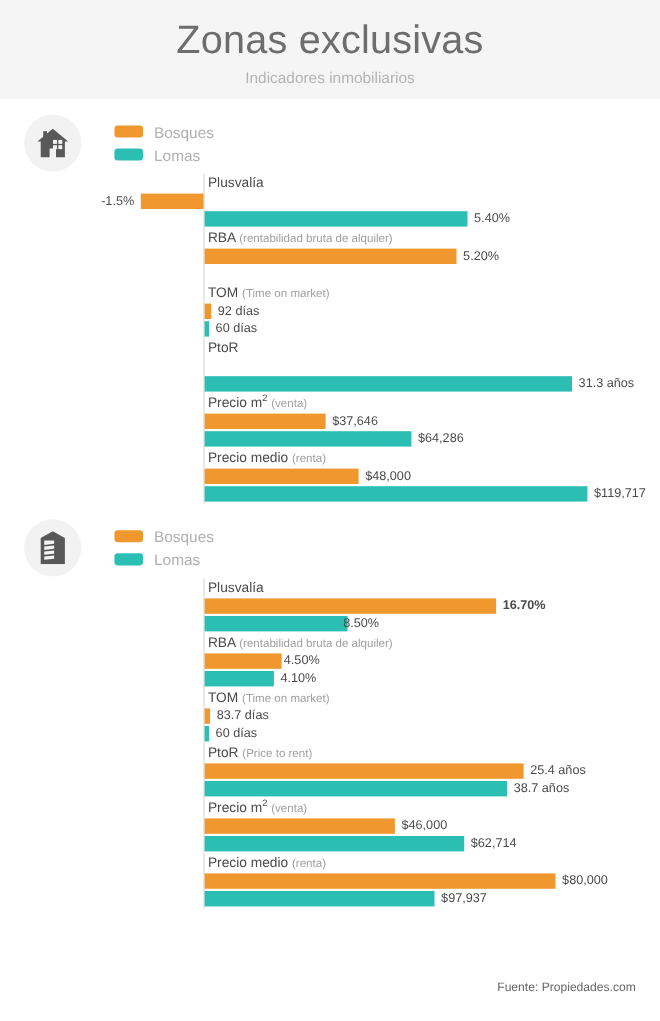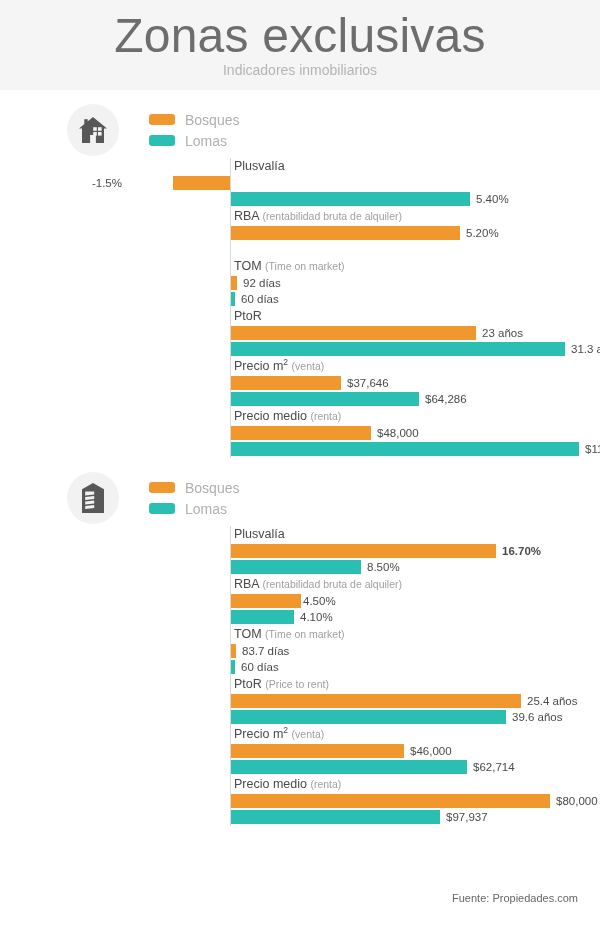--- a/index.html
+++ b/index.html
@@ -18,35 +18,35 @@
 
   
   .header {
     background: #f5f5f5;
     height: 90px;
     box-sizing: border-box;
     padding-top: 14px;
     text-align: center;
   }
   .header-title {
-    font-size: 48px;
+    font-size: 36px;
     font-weight: 400;
     color: #6d6d6d;
     letter-spacing: .2px;
     line-height: 44px;
   }
   .header-subtitle {
     font-size: 14px;
     color: #b4b4b4;
     line-height: 20px;
     margin-top: 2px;
   }
 
   
-  .section { position: relative; margin-left: 45px; }
+  .section { position: relative; }
   .section-head {
     display: flex;
     align-items: center;
     padding-left: 22px;
     padding-top: 18px;
     height: 62px;
     box-sizing: border-box;
   }
   .icon-badge {
     width: 52px; height: 52px;
@@ -206,24 +206,20 @@
             <div class="bar pos" style="background: rgb(240, 152, 46); width: 6px;"></div>
             <div class="bar-value" style="left: 198px;">92 días</div>
           </div>
           <div class="bar-row r2">
             <div class="bar pos" style="background: rgb(43, 191, 179); width: 4px;"></div>
             <div class="bar-value" style="left: 196px;">60 días</div>
           </div>
         </div>
         <div class="group">
           <div class="group-label"><span>PtoR</span></div>
-          <div class="bar-row r1">
-            <div class="bar pos" style="background: rgb(240, 152, 46); width: 245px;"></div>
-            <div class="bar-value" style="left: 437px;">23 años</div>
-          </div>
           <div class="bar-row r2">
             <div class="bar pos" style="background: rgb(43, 191, 179); width: 334px;"></div>
             <div class="bar-value" style="left: 526px;">31.3 años</div>
           </div>
         </div>
         <div class="group">
           <div class="group-label"><span>Precio m<sup>2</sup></span> <span class="sub">(venta)</span></div>
           <div class="bar-row r1">
             <div class="bar pos" style="background: rgb(240, 152, 46); width: 110px;"></div>
             <div class="bar-value" style="left: 302px;">$37,646</div>
@@ -271,21 +267,21 @@
       <div class="chart">
         <div class="axis-line"></div>
         <div class="group">
           <div class="group-label"><span>Plusvalía</span></div>
           <div class="bar-row r1">
             <div class="bar pos" style="background: rgb(240, 152, 46); width: 265px;"></div>
             <div class="bar-value" style="left: 457px; font-weight: bold;">16.70%</div>
           </div>
           <div class="bar-row r2">
             <div class="bar pos" style="background: rgb(43, 191, 179); width: 130px;"></div>
-            <div class="bar-value" style="left: 322px;">8.50%</div>
+            <div class="bar-value" style="left: 312px;">8.50%</div>
           </div>
         </div>
         <div class="group">
           <div class="group-label"><span>RBA</span> <span class="sub">(rentabilidad bruta de alquiler)</span></div>
           <div class="bar-row r1">
             <div class="bar pos" style="background: rgb(240, 152, 46); width: 70px;"></div>
             <div class="bar-value" style="left: 258px;">4.50%</div>
           </div>
           <div class="bar-row r2">
             <div class="bar pos" style="background: rgb(43, 191, 179); width: 63px;"></div>
@@ -304,21 +300,21 @@
           </div>
         </div>
         <div class="group">
           <div class="group-label"><span>PtoR</span> <span class="sub">(Price to rent)</span></div>
           <div class="bar-row r1">
             <div class="bar pos" style="background: rgb(240, 152, 46); width: 290px;"></div>
             <div class="bar-value" style="left: 482px;">25.4 años</div>
           </div>
           <div class="bar-row r2">
             <div class="bar pos" style="background: rgb(43, 191, 179); width: 275px;"></div>
-            <div class="bar-value" style="left: 467px;">39.6 años</div>
+            <div class="bar-value" style="left: 467px;">38.7 años</div>
           </div>
         </div>
         <div class="group">
           <div class="group-label"><span>Precio m<sup>2</sup></span> <span class="sub">(venta)</span></div>
           <div class="bar-row r1">
             <div class="bar pos" style="background: rgb(240, 152, 46); width: 173px;"></div>
             <div class="bar-value" style="left: 365px;">$46,000</div>
           </div>
           <div class="bar-row r2">
             <div class="bar pos" style="background: rgb(43, 191, 179); width: 236px;"></div>

